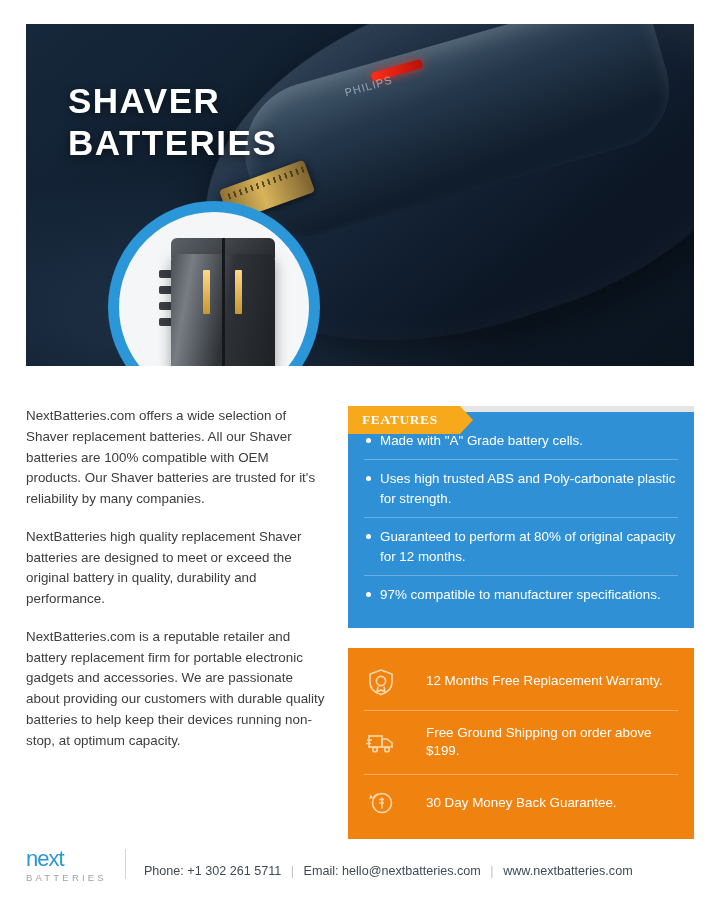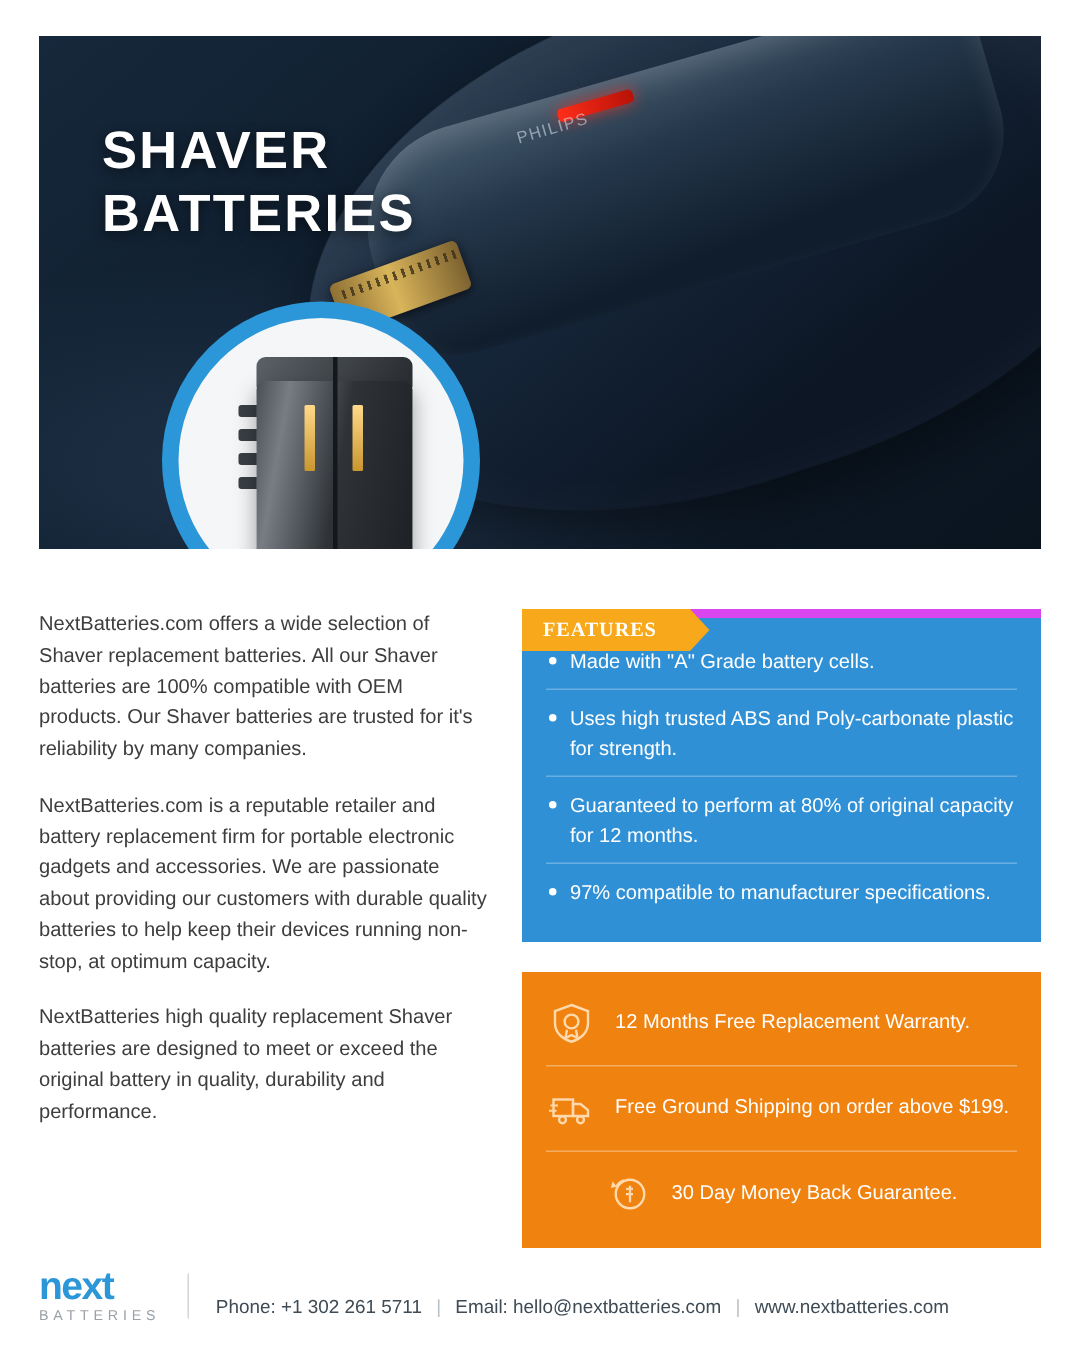--- a/index.html
+++ b/index.html
@@ -175,21 +175,21 @@
     position: absolute;
     right: -13px; top: 0;
     border-left: 13px solid #f7a81b;
     border-top: 14px solid transparent;
     border-bottom: 14px solid transparent;
   }
   .features-box {
     background: #3090d6;
     padding: 10px 16px 14px 16px;
   }
-  .features-head-row { background: #d946ef; height: 6px; font-family: Liberation Serif, serif; }
+  .features-head-row { background: #e5e5e5; height: 6px; font-family: Liberation Serif, serif; }
   .feat {
     display: flex;
     gap: 9px;
     color: #ffffff;
     font-size: 13.4px;
     line-height: 1.45;
     padding: 9px 2px 9px 2px;
     border-bottom: 1px solid rgba(255,255,255,.28);
   }
   .feat:last-child { border-bottom: none; }
@@ -202,43 +202,43 @@
 
   
   .offers {
     margin-top: 20px;
     background: #f0820f;
     padding: 6px 16px 8px 16px;
   }
   .offer {
     display: flex;
     align-items: center;
-    gap: 14px;
+    gap: 30px;
     color: #ffffff;
     font-size: 13.4px;
     line-height: 1.4;
     padding: 13px 2px;
     border-bottom: 1px solid rgba(255,255,255,.35);
   }
-  .offer:last-child { border-bottom: none; justify-content: center; }
+  .offer:last-child { border-bottom: none; }
   .offer svg { flex: 0 0 auto; }
 
   
   .footer {
     position: absolute;
     left: 26px; right: 26px; bottom: 18px;
     display: flex;
     align-items: flex-end;
     gap: 16px;
   }
   .logo { line-height: 1; }
   .logo-next {
     color: #2b96d8;
-    font-size: 26px;
-    font-weight: bold;
+    font-size: 22px;
+    font-weight: normal;
     letter-spacing: -1px;
   }
   .logo-batt {
     color: #9aa2a8;
     font-size: 9.5px;
     letter-spacing: 3.2px;
     margin-top: 3px;
   }
   .footer-divider {
     width: 1px; height: 30px;
@@ -282,22 +282,22 @@
       <div class="batt-split"></div>
       <div class="batt-tab a"></div>
       <div class="batt-tab b"></div>
     </div>
   </div>
 
   <div class="lower">
 
     <div class="col-left">
       <p class="para">NextBatteries.com offers a wide selection of Shaver replacement batteries. All our Shaver batteries are 100% compatible with OEM products. Our Shaver batteries are trusted for it's reliability by many companies.</p>
+      <p class="para">NextBatteries high quality replacement Shaver batteries are designed to meet or exceed the original battery in quality, durability and performance.</p>
       <p class="para">NextBatteries.com is a reputable retailer and battery replacement firm for portable electronic gadgets and accessories. We are passionate about providing our customers with durable quality batteries to help keep their devices running non-stop, at optimum capacity.</p>
-      <p class="para">NextBatteries high quality replacement Shaver batteries are designed to meet or exceed the original battery in quality, durability and performance.</p>
     </div>
 
     <div class="col-right">
 
       <div class="features-head-row">
         <span class="features-ribbon">FEATURES</span>
       </div>
 
       <div class="features-box">
         <div class="feat">

